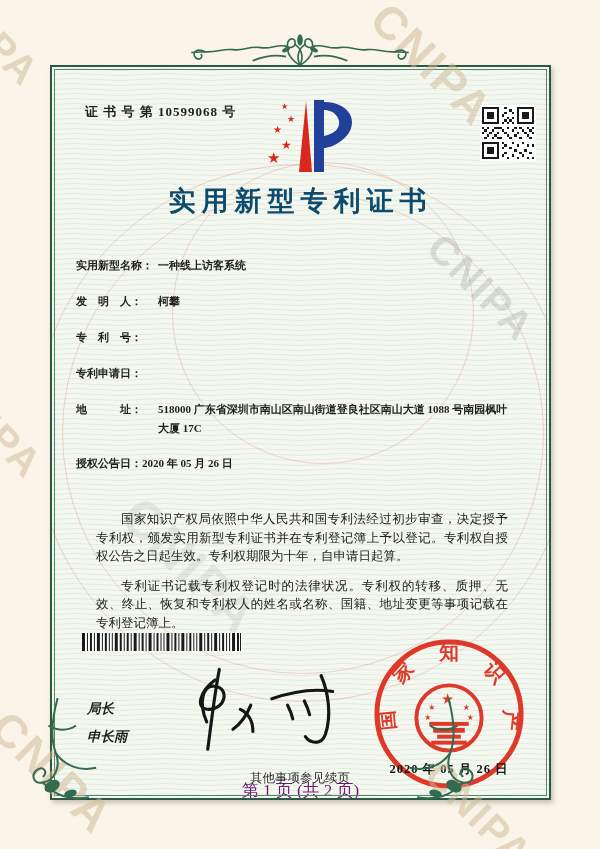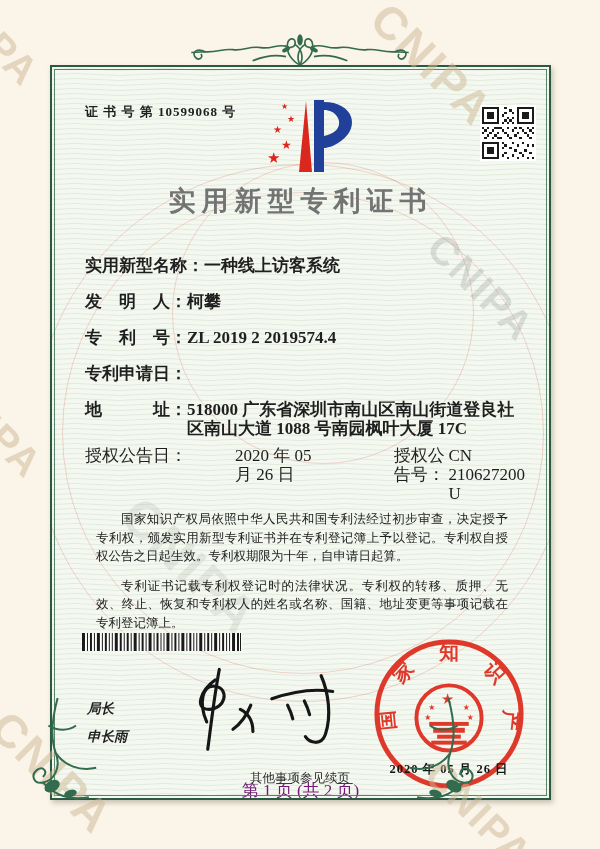--- a/index.html
+++ b/index.html
@@ -17,28 +17,28 @@
         border:2px solid #2b5a43;box-shadow:2px 3px 5px rgba(110,100,80,0.35);overflow:hidden;z-index:2;}
   .cert::after{content:"";position:absolute;inset:2px;border:1px solid #58836a;pointer-events:none;z-index:5;}
   .waves{position:absolute;inset:0;z-index:0;}
   .redring{position:absolute;border:1px solid rgba(210,75,55,0.22);border-radius:50%;z-index:1;}
 
   .content{position:absolute;inset:0;z-index:4;}
   .cert-no{position:absolute;left:33px;top:36px;font-size:13px;font-weight:bold;letter-spacing:1px;}
   .logo{position:absolute;left:203px;top:28px;width:110px;height:80px;}
   .qr{position:absolute;left:428px;top:38px;width:52px;height:52px;background:#fff;padding:2px;}
   .title{position:absolute;left:0;top:116px;width:100%;text-align:center;font-size:27px;
-         font-weight:bold;letter-spacing:6px;color:#737373;}
-
-  .fields{position:absolute;left:33px;top:189px;width:440px;font-size:17px;line-height:19px;}
+         font-weight:bold;letter-spacing:6px;color:#0c4a6e;}
+
+  .fields{position:absolute;left:24px;top:189px;width:440px;font-size:11px;line-height:19px;}
   .frow{display:flex;margin-bottom:17px;font-weight:bold;}
   .flabel{flex:0 0 82px;white-space:nowrap;}
   .fvalue{width:356px;}
-  .frow.addr{margin-bottom:8px;}
-  .grow{display:flex;font-weight:normal;margin-top:0;gap:48px;}
+  .frow.addr{margin-bottom:0;}
+  .grow{display:flex;font-weight:bold;margin-top:16px;}
   .gpair2{margin-left:28px;display:flex;}
 
   .bodytext{position:absolute;left:33px;top:432px;width:434px;font-size:12.5px;line-height:18.5px;
             text-align:justify;color:#222;}
   .bodytext p{margin:11px;text-indent:2em;}
 
   .barcode{position:absolute;left:30px;top:566px;width:160px;height:18px;background:#fdfdfb;}
   .director{position:absolute;left:35px;top:628px;font-size:13.5px;font-weight:bold;line-height:28px;font-style:italic;}
   .signature{position:absolute;left:98px;top:598px;width:210px;height:95px;}
   .seal{position:absolute;left:318px;top:568px;width:158px;height:158px;opacity:.93;}
@@ -112,36 +112,31 @@
       <div class="frow">
         <span class="flabel">实用新型名称：</span>
         <span class="fvalue">一种线上访客系统</span>
       </div>
       <div class="frow">
         <span class="flabel">发　明　人：</span>
         <span class="fvalue">柯攀</span>
       </div>
       <div class="frow">
         <span class="flabel">专　利　号：</span>
-        <span class="fvalue">ZL 2019 2 2019574.4</span>
       </div>
       <div class="frow">
         <span class="flabel">专利申请日：</span>
       </div>
       <div class="frow addr">
         <span class="flabel">地　　　址：</span>
         <span class="fvalue">518000 广东省深圳市南山区南山街道登良社区南山大道 1088 号南园枫叶大厦 17C</span>
       </div>
       <div class="grow">
         <span class="flabel" style="flex-basis:auto">授权公告日：</span>
         <span>2020 年 05 月 26 日</span>
-        <span class="gpair2">
-          <span>授权公告号：</span>
-          <span>CN 210627200 U</span>
-        </span>
       </div>
     </div>
 
     <div class="bodytext">
       <p>国家知识产权局依照中华人民共和国专利法经过初步审查，决定授予专利权，颁发实用新型专利证书并在专利登记簿上予以登记。专利权自授权公告之日起生效。专利权期限为十年，自申请日起算。</p>
       <p>专利证书记载专利权登记时的法律状况。专利权的转移、质押、无效、终止、恢复和专利权人的姓名或名称、国籍、地址变更等事项记载在专利登记簿上。</p>
     </div>
 
     <svg class="barcode" viewBox="0 0 161 17" preserveAspectRatio="none" aria-hidden="true">
       <path fill="#1a1a1a" d="M0 0h3v17H0z M5 0h1v17H5z M8 0h2v17H8z M12 0h1v17h-1z M15 0h3v17h-3z M20 0h1v17h-1z M23 0h2v17h-2z M27 0h1v17h-1z M30 0h1v17h-1z M33 0h3v17h-3z M38 0h2v17h-2z M42 0h1v17h-1z M45 0h2v17h-2z M49 0h1v17h-1z M52 0h3v17h-3z M57 0h1v17h-1z M60 0h2v17h-2z M64 0h1v17h-1z M67 0h3v17h-3z M72 0h1v17h-1z M75 0h2v17h-2z M79 0h1v17h-1z M82 0h1v17h-1z M85 0h3v17h-3z M90 0h1v17h-1z M93 0h2v17h-2z M97 0h1v17h-1z M100 0h3v17h-3z M105 0h1v17h-1z M108 0h2v17h-2z M112 0h1v17h-1z M115 0h1v17h-1z M118 0h3v17h-3z M123 0h1v17h-1z M126 0h2v17h-2z M130 0h1v17h-1z M133 0h3v17h-3z M138 0h1v17h-1z M141 0h2v17h-2z M145 0h1v17h-1z M148 0h1v17h-1z M151 0h3v17h-3z M156 0h2v17h-2z M159 0h1v17h-1z"></path>

